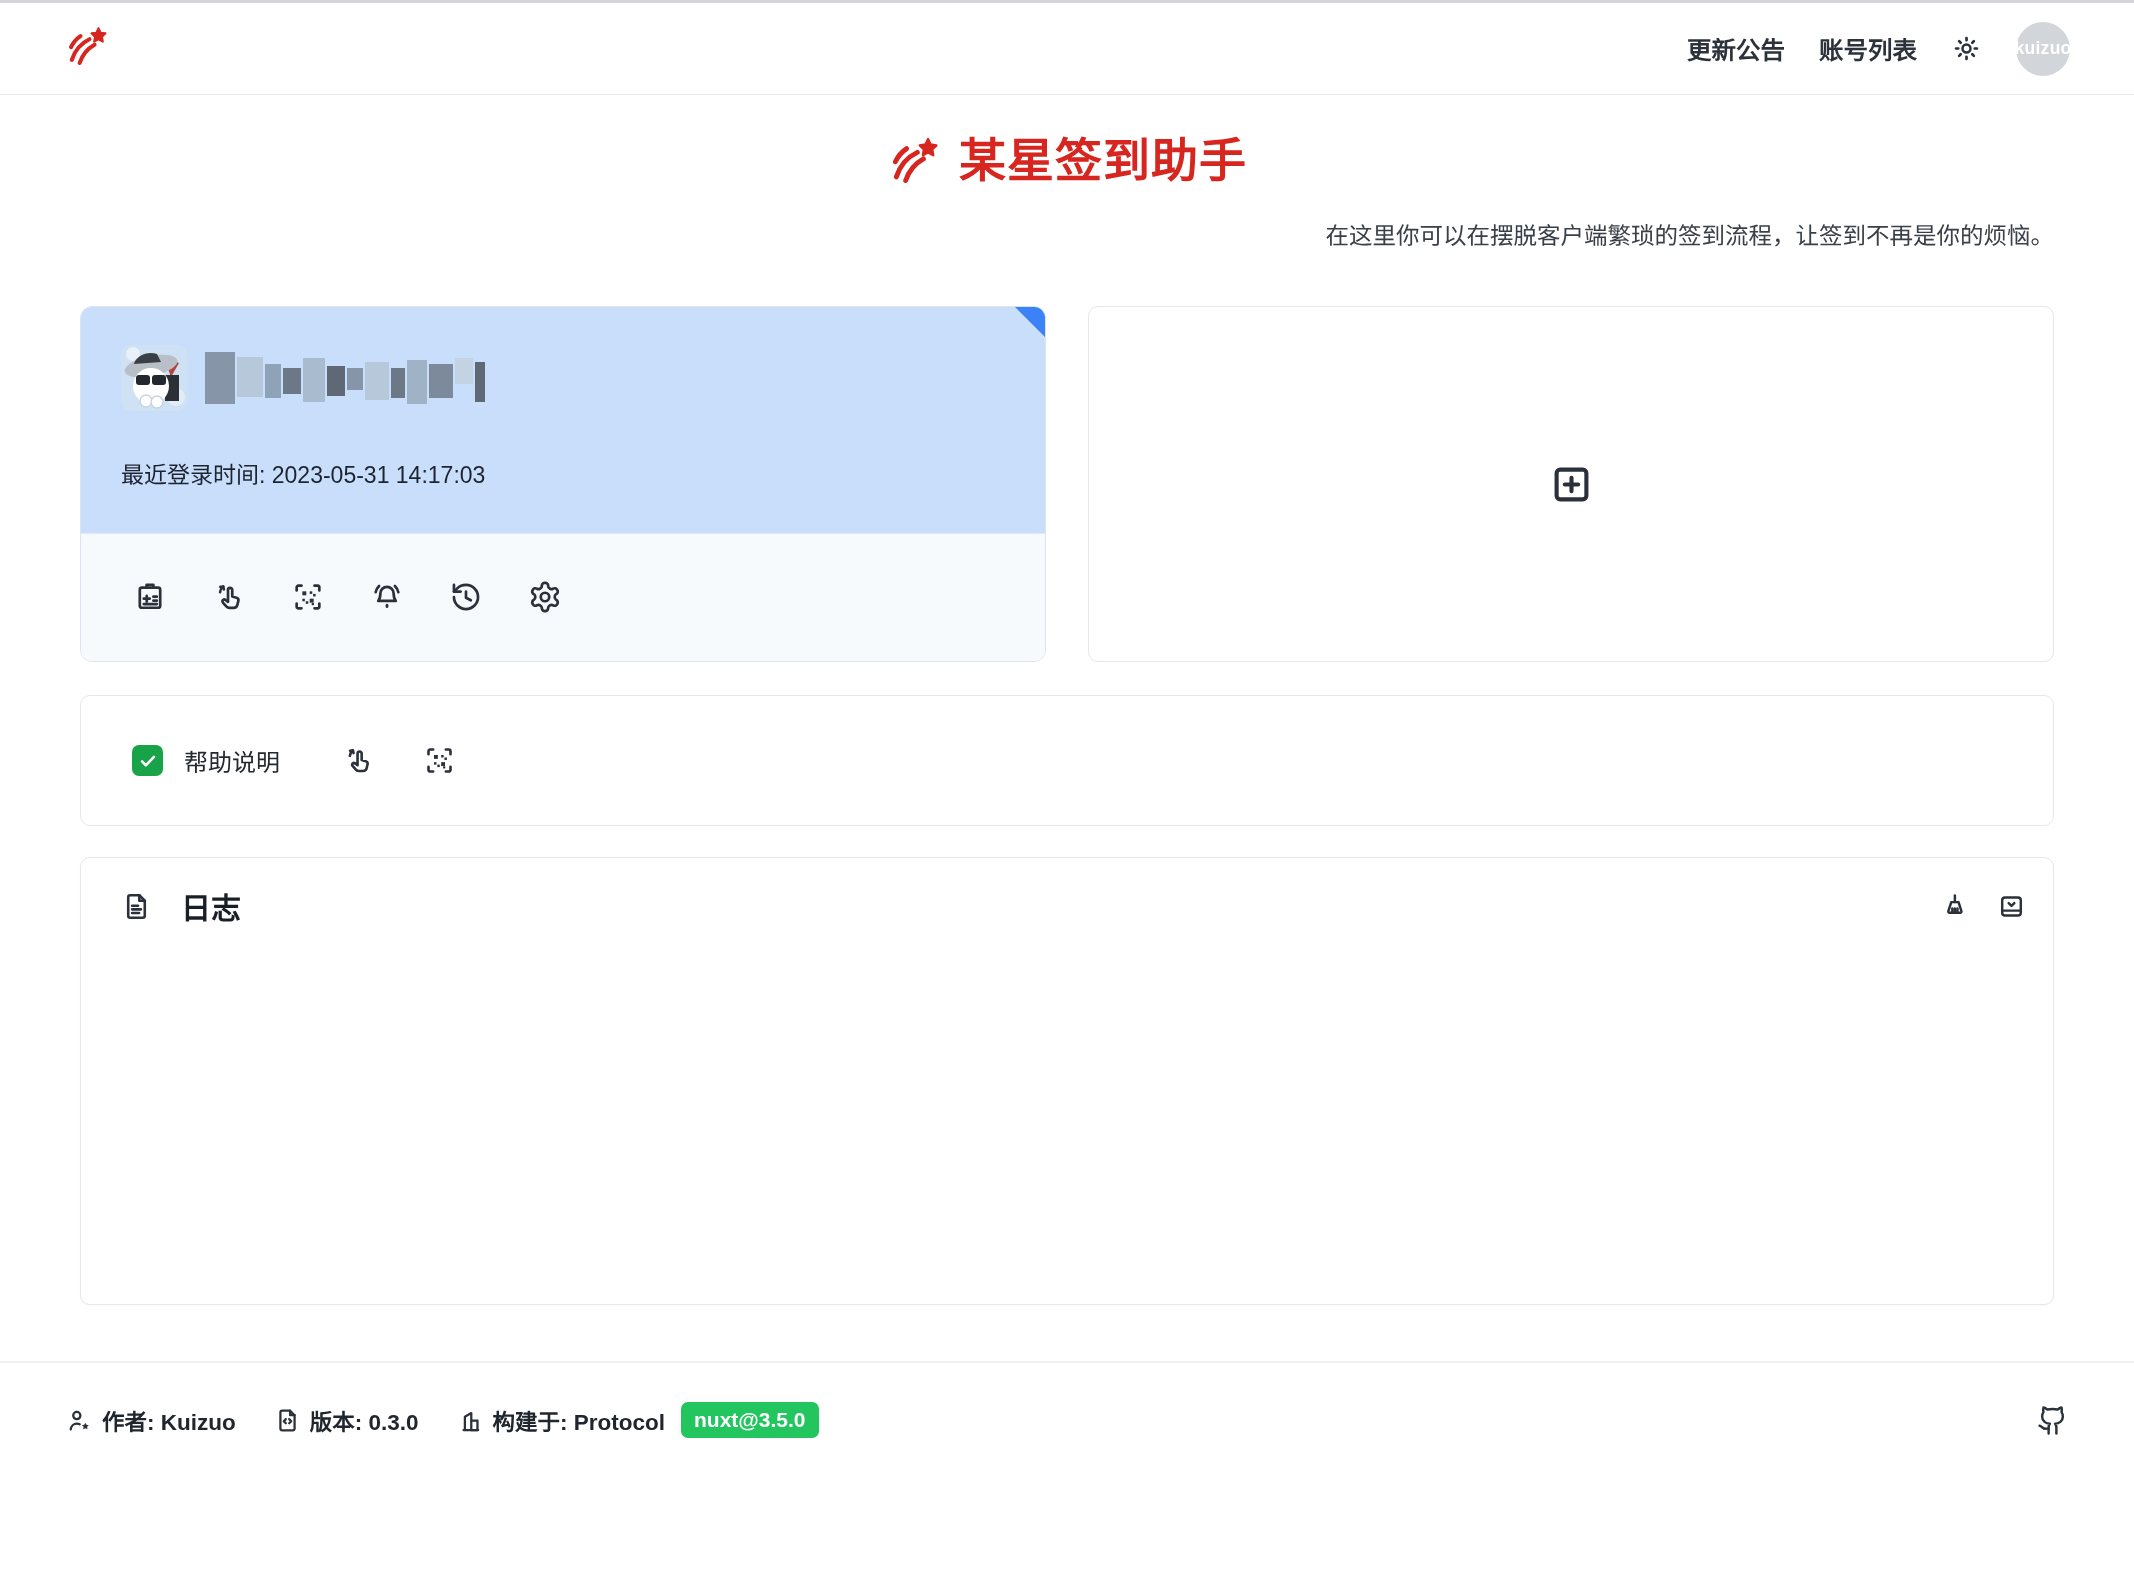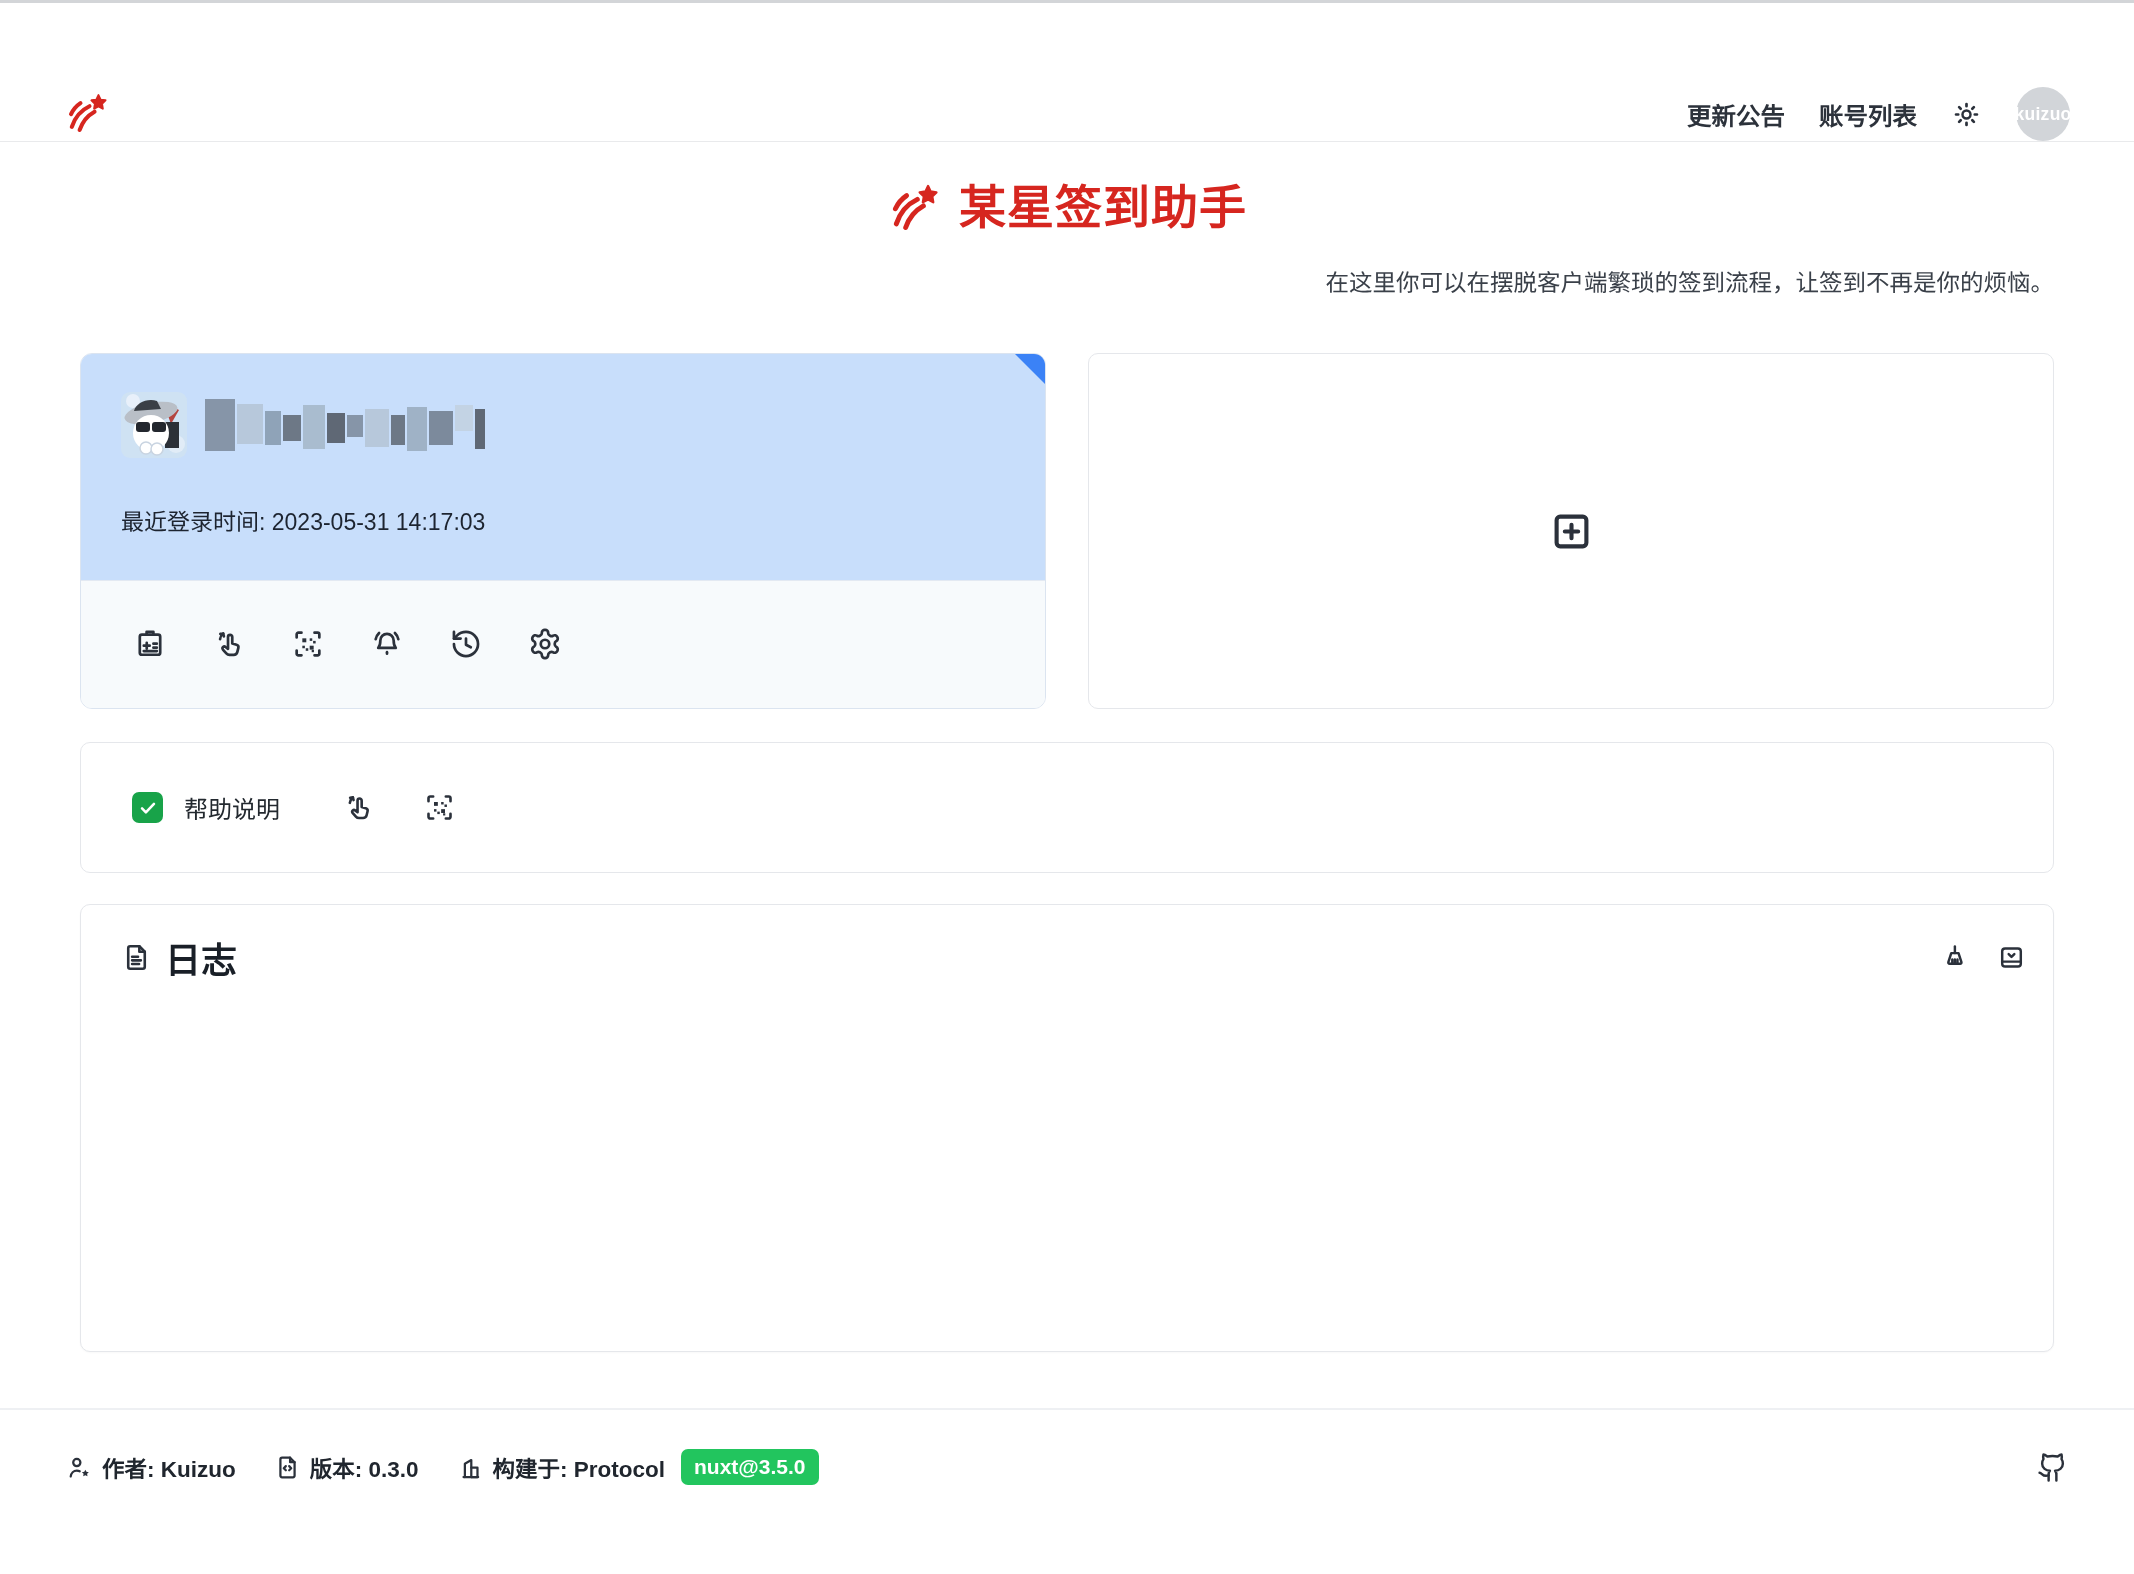--- a/index.html
+++ b/index.html
@@ -21,22 +21,22 @@
     font-family:"Liberation Sans","DejaVu Sans",sans-serif;
     color:var(--text-dark);
   }
   .top-edge{height:3px;background:#d3d5d8;}
   svg.ic{stroke:var(--icon-dark);fill:none;stroke-width:1.9;stroke-linecap:round;stroke-linejoin:round;display:block;}
   svg.ic .fl{fill:var(--icon-dark);stroke:none;}
   .icon-btn{background:none;border:none;cursor:pointer;padding:0;display:flex;align-items:center;justify-content:center;}
 
   
   header.navbar{
-    height:92px;display:flex;align-items:flex-end;
-    padding:0 64px;border-bottom:1px solid #e9eaec;margin-top:47px;
+    height:92px;display:flex;align-items:center;
+    padding:0 64px;border-bottom:1px solid #e9eaec;
   }
   .logo svg{width:47px;height:47px;}
   .trail{stroke:var(--accent-red);stroke-width:2.1;stroke-linecap:round;fill:none;}
   .star5{fill:var(--accent-red);stroke:var(--accent-red);stroke-width:1;stroke-linejoin:round;}
   .nav-right{margin-left:auto;display:flex;align-items:center;gap:34px;}
   .nav-link{font-size:24.5px;font-weight:600;color:#2c323b;background:none;border:none;cursor:pointer;font-family:inherit;}
   .theme-btn svg{width:31px;height:31px;}
   .nav-avatar{
     width:54px;height:54px;border-radius:50%;background:#d2d5d9;
     display:flex;align-items:center;justify-content:center;
@@ -113,21 +113,21 @@
   .select-actions{display:flex;align-items:center;gap:48px;margin-left:62px;}
   .select-actions svg{width:33px;height:33px;}
 
   
   .log-card{
     margin-top:31px;height:448px;border:1px solid var(--border-gray);border-radius:10px;background:#fff;
     padding:26px 26px 0 40px;box-shadow:0 1px 2px rgba(0,0,0,.03);
   }
   .log-header{display:flex;align-items:center;}
   .log-header .doc svg{width:31px;height:31px;stroke-width:2;}
-  .log-title{margin-left:13px;font-size:36px;font-weight:700;color:#191f27;}
+  .log-title{margin-left:29px;font-size:30px;font-weight:700;color:#191f27;}
   .log-actions{margin-left:auto;display:flex;align-items:center;gap:26px;}
   .log-actions svg{width:31px;height:31px;}
   .log-body{height:330px;}
 
   
   .footer-divider{margin-top:56px;border-top:2px solid #eef0f3;}
   footer.page-footer{height:114px;display:flex;align-items:center;padding:0 66px;}
   .footer-left{display:flex;align-items:center;gap:38px;}
   .footer-item{display:flex;align-items:center;gap:9px;}
   .footer-item svg{width:27px;height:27px;stroke-width:2;}

